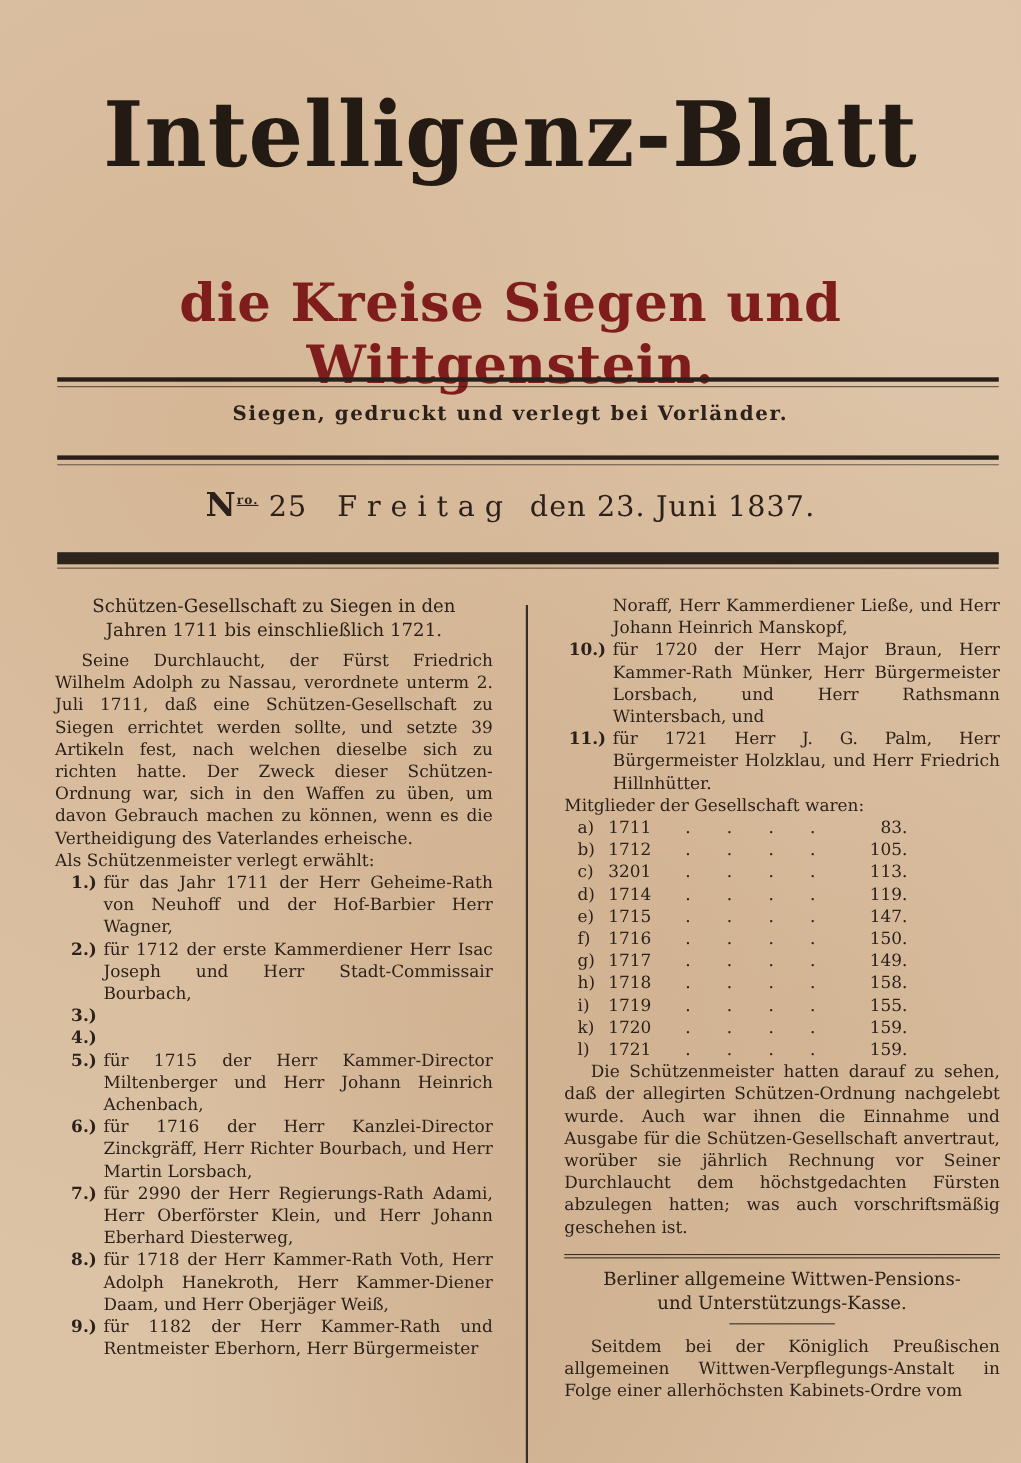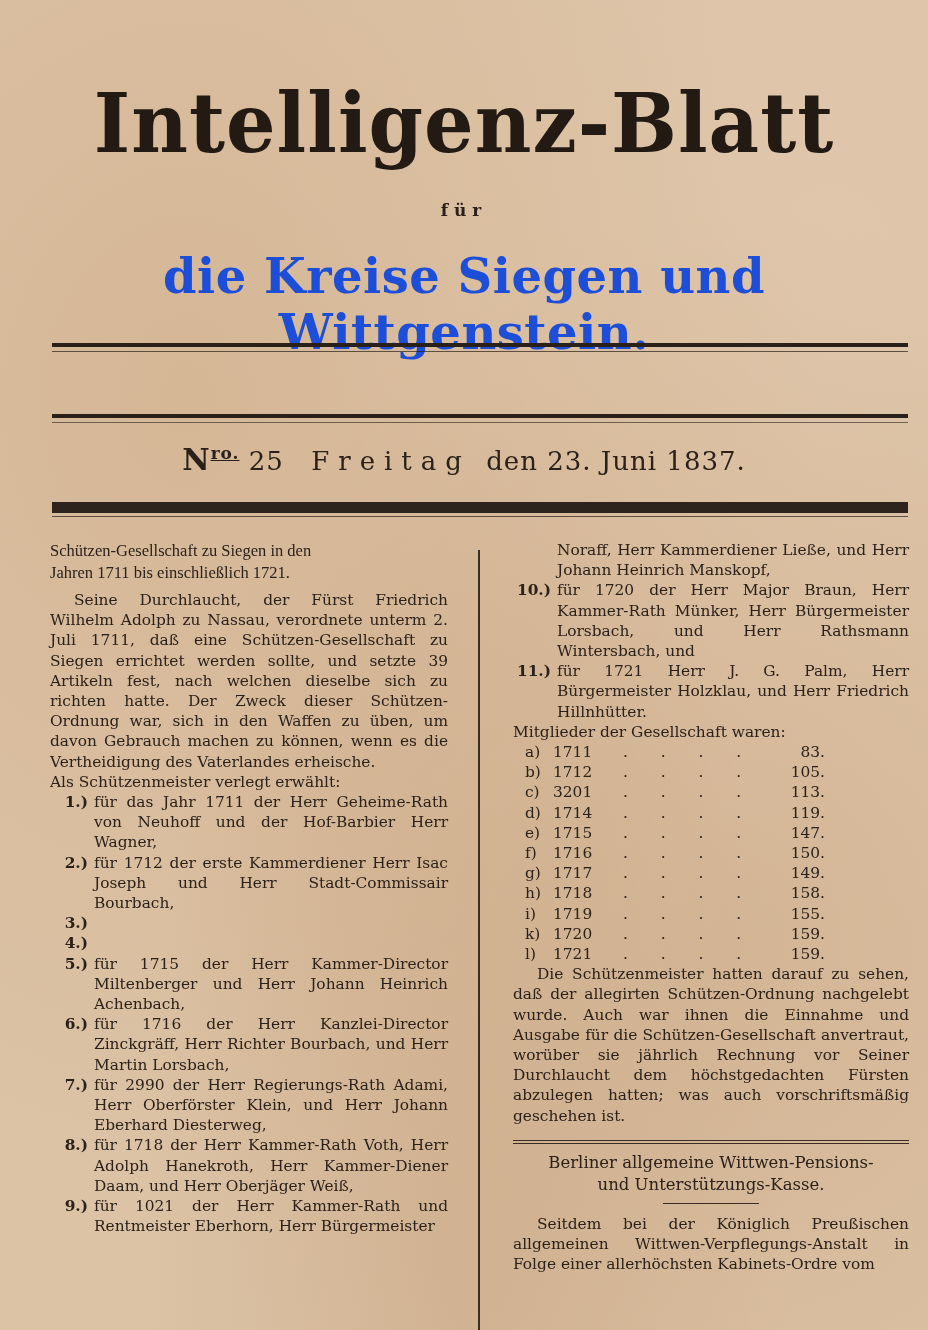--- a/index.html
+++ b/index.html
@@ -22,46 +22,46 @@
       font-weight: bold; font-size: 78px; letter-spacing: 1px;
       color: #231a14; transform: scaleY(1.05);
     }
     .masthead-fuer {
       position: absolute; left: 0; right: 0; top: 200px;
       text-align: center; font-size: 17px; font-weight: bold; letter-spacing: 6px;
     }
     .masthead-sub {
       position: absolute; left: 0; right: 0; top: 248px;
       text-align: center; font-weight: bold; font-size: 48px; letter-spacing: 0.5px;
-      color: #1d4ed8;
+      color: #7f1d1d;
     }
     .rule { position: absolute; left: 52px; right: 20px; background: #2a201a; }
     .rule.r1 { top: 343px; height: 4px; }
     .rule.r1b { top: 351px; height: 1px; opacity: .7; }
     .rule.r2 { top: 414px; height: 4px; }
     .rule.r2b { top: 422px; height: 1px; opacity: .6; }
     .rule.r3 { top: 502px; height: 11px; background: #2d241d; }
     .rule.r3b { top: 516px; height: 1px; opacity: .7; }
     .imprint {
       position: absolute; left: 0; right: 0; top: 366px;
       text-align: center; font-weight: bold; font-size: 18px; letter-spacing: 1.5px;
     }
     .issue-line {
       position: absolute; left: 0; right: 0; top: 442px;
       text-align: center; font-size: 26px; letter-spacing: 1px;
     }
     .issue-line .no { font-weight: bold; font-size: 30px; }
-    .issue-line .no sup { font-size: 17px; text-decoration: underline; }
+    .issue-line .no sup { font-size: 11px; text-decoration: underline; }
     .issue-line .weekday { letter-spacing: 9px; margin: 0 6px 0 18px; }
     .col-divider { position: absolute; left: 478px; top: 550px; width: 2px; height: 780px; background: #3a2e24; }
     .col { position: absolute; top: 540px; font-size: 15.4px; line-height: 20.2px; }
     .col.left { left: 50px; width: 398px; }
     .col.right { left: 513px; width: 396px; }
     .col p { margin: 0; text-align: justify; }
-    .heading-2line { font-size: 16.5px; line-height: 22px; margin-bottom: 6px; font-family: Liberation Serif, serif; }
+    .heading-2line { text-align: center; font-size: 16.5px; line-height: 22px; margin-bottom: 6px; }
     .indent { text-indent: 24px; }
     .para-lead { margin-left: 24px; }
     .item { display: flex; }
     .item .n { width: 38px; flex: none; text-align: right; padding-right: 6px; font-weight: bold; }
     .item .t { flex: 1; text-align: justify; }
     .members-head { margin-left: 40px; }
     .member-row { display: flex; padding-left: 12px; }
     .member-row .lbl { width: 28px; }
     .member-row .yr { width: 70px; }
     .member-row .dots { flex: 1; letter-spacing: 14px; overflow: hidden; white-space: nowrap; }
@@ -70,25 +70,25 @@
     .sec-rule2 { height: 1px; background: #3a2e24; margin: 0 0 8px; }
     .berlin-head { text-align: center; font-size: 16.5px; line-height: 22px; }
     .short-rule { width: 96px; height: 1px; background: #3a2e24; margin: 7px auto 10px; }
   </style>
 </head>
 <body>
 
 <div class="page">
 
   <div class="masthead-title">Intelligenz-Blatt</div>
-  <div class="masthead-fuer">für</div>
   <div class="masthead-sub">die Kreise Siegen und Wittgenstein.</div>
 
   <div class="rule r1"></div>
   <div class="rule r1b"></div>
+  <div class="imprint">Siegen, gedruckt und verlegt bei Vorländer.</div>
   <div class="rule r2"></div>
   <div class="rule r2b"></div>
 
   <div class="issue-line">
     <span class="no"><span>N</span><sup>ro.</sup></span>
     <span>25</span>
     <span class="weekday">Freitag</span>
     <span>den 23. Juni 1837.</span>
   </div>
 
@@ -130,21 +130,21 @@
     <div class="item">
         <span class="n">7.)</span>
         <span class="t">für 2990 der Herr Regierungs-Rath Adami, Herr Oberförster Klein, und Herr Johann Eberhard Diesterweg,</span>
       </div>
     <div class="item">
         <span class="n">8.)</span>
         <span class="t">für 1718 der Herr Kammer-Rath Voth, Herr Adolph Hanekroth, Herr Kammer-Diener Daam, und Herr Oberjäger Weiß,</span>
       </div>
     <div class="item">
         <span class="n">9.)</span>
-        <span class="t">für 1021 der Herr Kammer-Rath und Rentmeister Eberhorn, Herr Bürgermeister</span>
+        <span class="t">für 1182 der Herr Kammer-Rath und Rentmeister Eberhorn, Herr Bürgermeister</span>
       </div>
   </div>
 
   <div class="col right">
     <p style="margin-left:44px">Noraff, Herr Kammerdiener Ließe, und Herr Johann Heinrich Manskopf,</p>
     <div class="item">
         <span class="n">10.)</span>
         <span class="t">für 1720 der Herr Major Braun, Herr Kammer-Rath Münker, Herr Bürgermeister Lorsbach, und Herr Rathsmann Wintersbach, und</span>
       </div>
     <div class="item">

